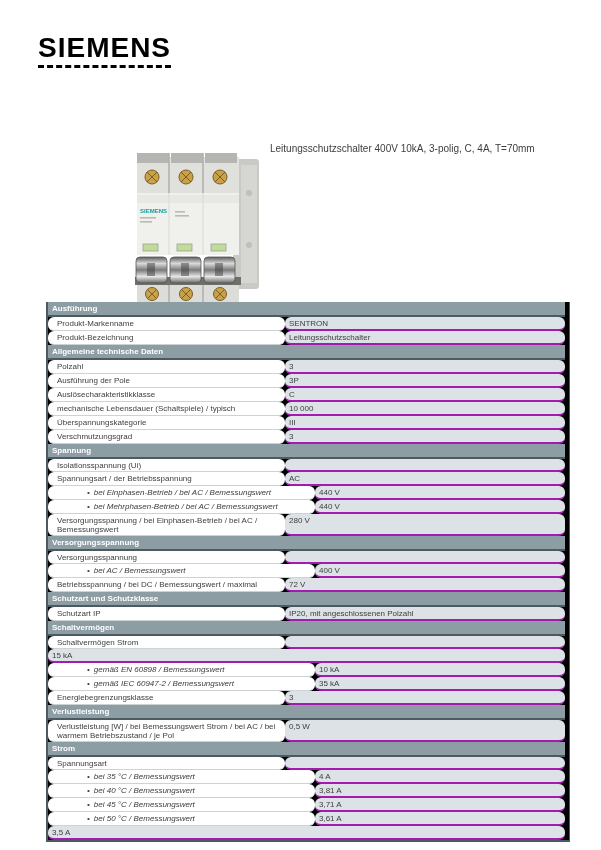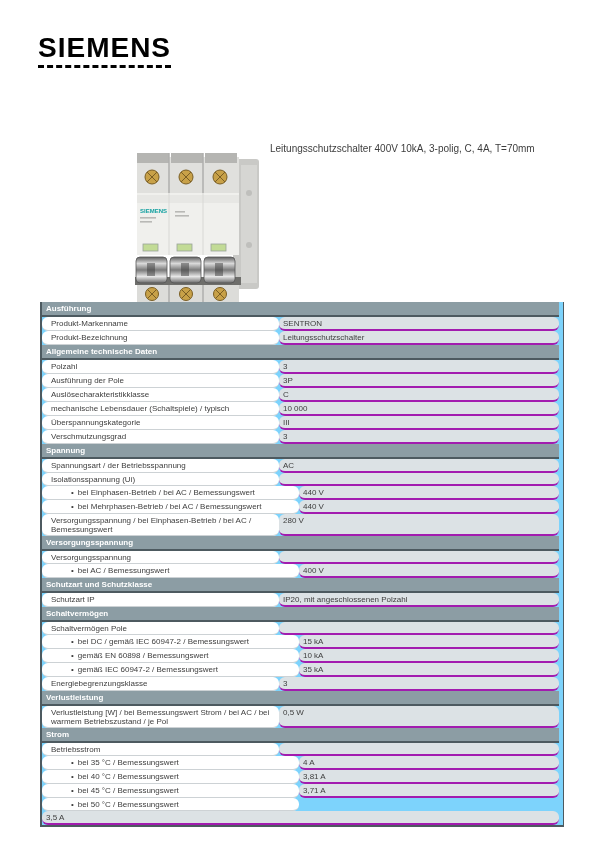--- a/index.html
+++ b/index.html
@@ -27,47 +27,47 @@
     line-height:30px;
   }
   .product-image{
     position:absolute;left:135px;top:145px;width:126px;height:157px;
   }
   .description{
     position:absolute;left:270px;top:143px;width:300px;
     font-size:10px;color:var(--body-text);line-height:11px;
   }
   .spec-table{
-    position:absolute;left:40px;top:302px;width:517px;
+    position:absolute;left:46px;top:302px;width:517px;
     border-left:2px solid var(--table-border);
     border-right:1px solid var(--table-border);
     border-bottom:2px solid var(--table-border);
     padding-right:4px;
-    background:#7dd3fc;
+    background:#000000;
   }
   .sec-header{
     background:var(--header-bg);
     color:var(--header-text);
     font-size:8px;font-weight:bold;line-height:9px;
     padding:2px 4px 2px 4px;
     border-bottom:2px solid var(--table-border);
   }
   .row{display:flex;align-items:stretch;}
   .cell{
     font-size:8px;line-height:9px;color:var(--body-text);
     padding:2px 4px 1px 4px;
     border-radius:6px;
   }
   .cell.label{
     width:224px;flex:0 0 auto;
     padding-left:9px;
     border-bottom:1px solid var(--label-sep);
     background:#fff;
   }
-  .cell.label.indent{padding-left:29px;}
+  .cell.label.indent{padding-left:39px;font-style:italic;}
   .cell.label .bullet{margin-right:4px;}
   .cell.value{
     flex:1 1 auto;
     background:var(--value-bg);
     border-bottom:2px solid #a21caf;
     padding-left:4px;
   }
 </style>
 </head>
 <body>
@@ -187,60 +187,63 @@
       <div class="row">
         <div class="cell label">Überspannungskategorie</div>
         <div class="cell value">III</div>
       </div>
       <div class="row">
         <div class="cell label">Verschmutzungsgrad</div>
         <div class="cell value">3</div>
       </div>
       <div class="sec-header">Spannung</div>
       <div class="row">
+        <div class="cell label">Isolationsspannung (Ui)</div>
+        <div class="cell value"></div>
+      </div>
+      <div class="row">
         <div class="cell label">Spannungsart / der Betriebsspannung</div>
         <div class="cell value">AC</div>
       </div>
       <div class="row">
-        <div class="cell label">Isolationsspannung (Ui)</div>
-        <div class="cell value"></div>
-      </div>
-      <div class="row">
         <div class="cell label indent"><span class="bullet">•</span>bei Einphasen-Betrieb / bei AC / Bemessungswert</div>
         <div class="cell value">440 V</div>
       </div>
       <div class="row">
         <div class="cell label indent"><span class="bullet">•</span>bei Mehrphasen-Betrieb / bei AC / Bemessungswert</div>
         <div class="cell value">440 V</div>
       </div>
       <div class="row">
         <div class="cell label">Versorgungsspannung / bei Einphasen-Betrieb / bei AC / Bemessungswert</div>
         <div class="cell value">280 V</div>
       </div>
       <div class="sec-header">Versorgungsspannung</div>
       <div class="row">
         <div class="cell label">Versorgungsspannung</div>
         <div class="cell value"></div>
       </div>
       <div class="row">
         <div class="cell label indent"><span class="bullet">•</span>bei AC / Bemessungswert</div>
         <div class="cell value">400 V</div>
       </div>
+      <div class="row">
+        <div class="cell label">Betriebsspannung / bei DC / Bemessungswert / maximal</div>
+        <div class="cell value">72 V</div>
+      </div>
       <div class="sec-header">Schutzart und Schutzklasse</div>
       <div class="row">
         <div class="cell label">Schutzart IP</div>
         <div class="cell value">IP20, mit angeschlossenen Polzahl</div>
       </div>
       <div class="sec-header">Schaltvermögen</div>
       <div class="row">
-        <div class="cell label">Schaltvermögen Pole</div>
-        <div class="cell value"></div>
-      </div>
-      <div class="row">
-        <div class="cell label indent"><span class="bullet">•</span>bei DC / gemäß IEC 60947-2 / Bemessungswert</div>
+        <div class="cell label">Schaltvermögen Strom</div>
+        <div class="cell value"></div>
+      </div>
+      <div class="row">
         <div class="cell value">15 kA</div>
       </div>
       <div class="row">
         <div class="cell label indent"><span class="bullet">•</span>gemäß EN 60898 / Bemessungswert</div>
         <div class="cell value">10 kA</div>
       </div>
       <div class="row">
         <div class="cell label indent"><span class="bullet">•</span>gemäß IEC 60947-2 / Bemessungswert</div>
         <div class="cell value">35 kA</div>
       </div>
@@ -248,36 +251,37 @@
         <div class="cell label">Energiebegrenzungsklasse</div>
         <div class="cell value">3</div>
       </div>
       <div class="sec-header">Verlustleistung</div>
       <div class="row">
         <div class="cell label">Verlustleistung [W] / bei Bemessungswert Strom / bei AC / bei warmem Betriebszustand / je Pol</div>
         <div class="cell value">0,5 W</div>
       </div>
       <div class="sec-header">Strom</div>
       <div class="row">
-        <div class="cell label">Betriebsstrom</div>
+        <div class="cell label">Spannungsart</div>
         <div class="cell value"></div>
       </div>
       <div class="row">
         <div class="cell label indent"><span class="bullet">•</span>bei 35 °C / Bemessungswert</div>
         <div class="cell value">4 A</div>
       </div>
       <div class="row">
         <div class="cell label indent"><span class="bullet">•</span>bei 40 °C / Bemessungswert</div>
         <div class="cell value">3,81 A</div>
       </div>
       <div class="row">
         <div class="cell label indent"><span class="bullet">•</span>bei 45 °C / Bemessungswert</div>
         <div class="cell value">3,71 A</div>
       </div>
       <div class="row">
         <div class="cell label indent"><span class="bullet">•</span>bei 50 °C / Bemessungswert</div>
+        <div class="cell value">3,61 A</div>
       </div>
       <div class="row">
         <div class="cell value">3,5 A</div>
       </div>
     </div>
 
 </div>
 
 </body></html>

